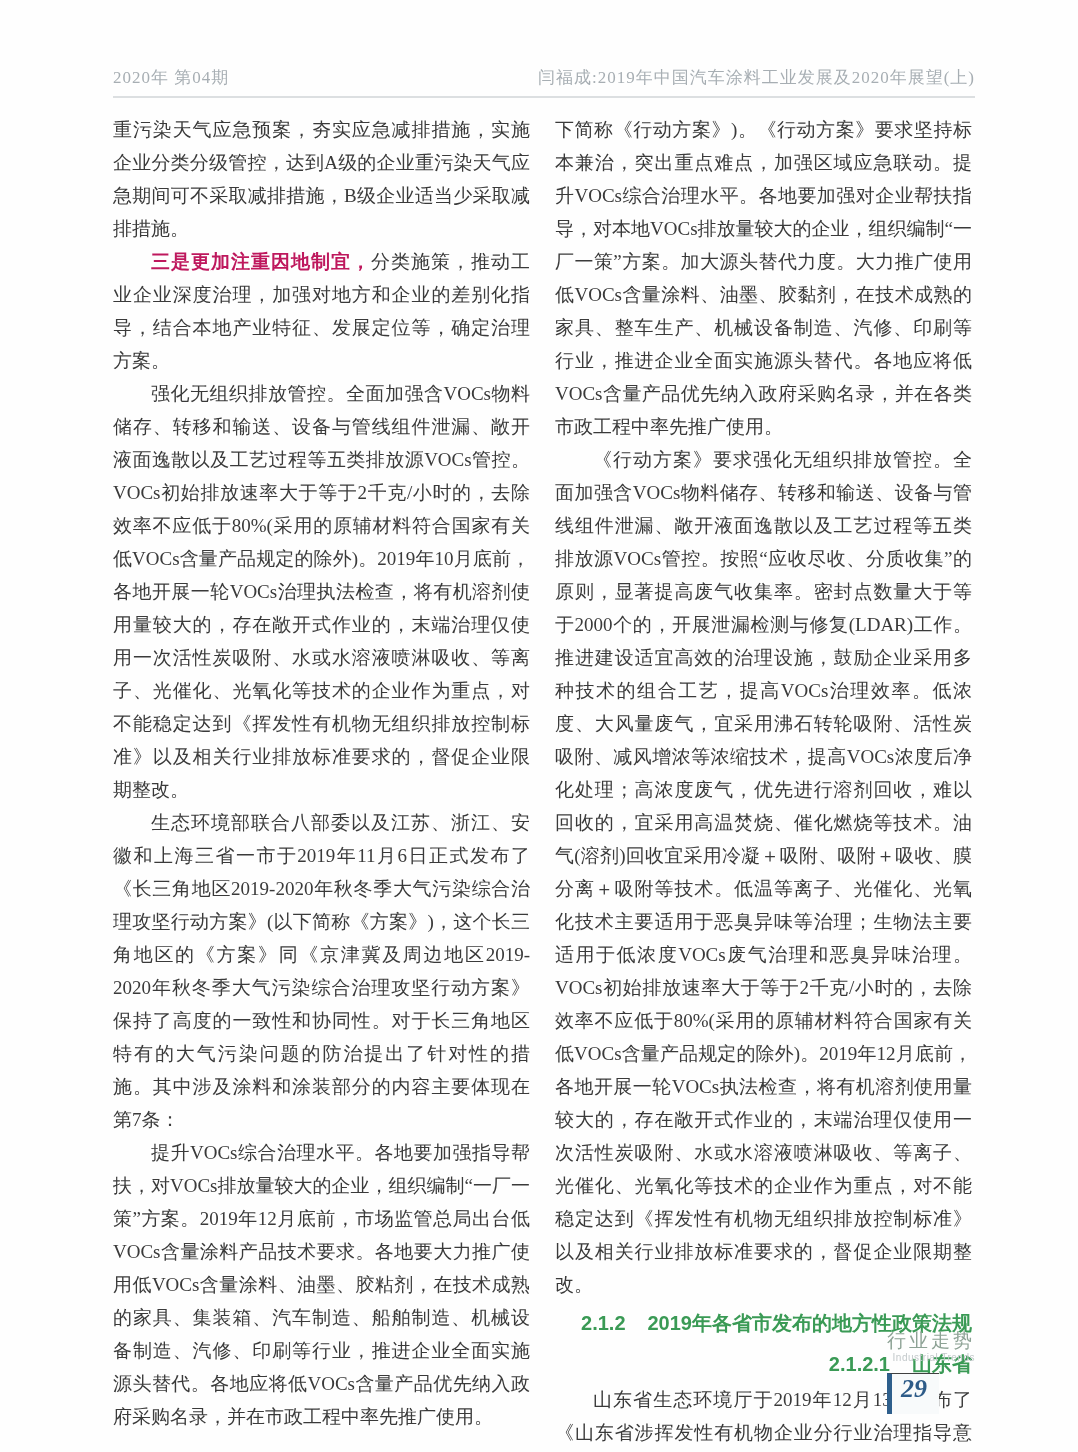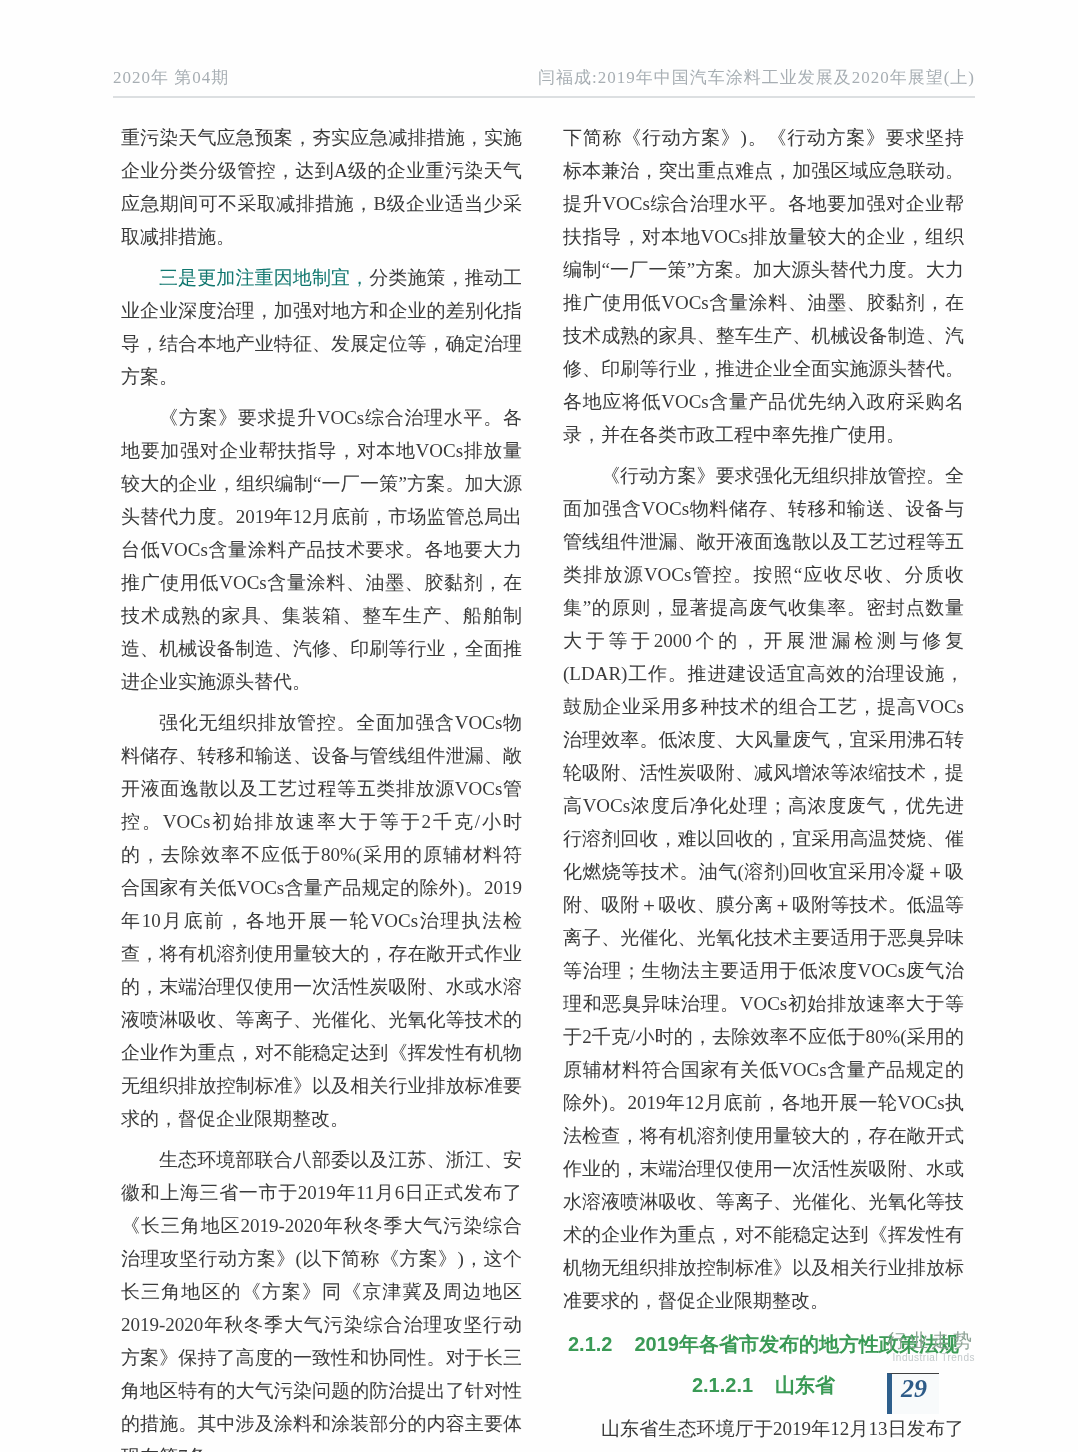--- a/index.html
+++ b/index.html
@@ -21,33 +21,33 @@
   .header-rule {
     border:none; border-bottom:2px solid #dcdfe1;
     margin:7px 0 0 0;
   }
   .columns { display:flex; gap:25px; margin-top:15px; }
   .col {
     width:417px;
     font-size:19px; line-height:33px;
     text-align:justify;
   }
-  .col p { margin:8px; }
+  .col p { margin:0; }
   .col p.ind { text-indent:2em; }
   .lead-bold {
     font-family:"Liberation Sans", sans-serif;
-    font-weight:400; color:#0f766e;
+    font-weight:700; color:#be185d;
   }
   .green-heading {
     font-family:"Liberation Sans", sans-serif;
     font-weight:700;
     color:#3a9a55;
     font-size:20px; line-height:38px;
     margin:3px 0 0 0;
-    text-align:center;
+    text-align:right;
   }
   .green-heading .h-num { margin-right:22px; }
   .page-footer {
     position:absolute; right:103px; bottom:38px;
     display:flex; align-items:flex-start; gap:9px;flex-direction:column;
   }
   .footer-label { text-align:right; margin-top:7px; }
   .footer-cn {
     font-size:19px; color:#8da295; letter-spacing:3px;
     line-height:20px;
@@ -79,21 +79,20 @@
     <span>2020年  第04期</span>
     <span>闫福成:2019年中国汽车涂料工业发展及2020年展望(上)</span>
   </div>
   <hr class="header-rule">
 
   <div class="columns">
 
     <section class="col">
       <p>重污染天气应急预案，夯实应急减排措施，实施企业分类分级管控，达到A级的企业重污染天气应急期间可不采取减排措施，B级企业适当少采取减排措施。</p>
       <p class="ind"><span class="lead-bold">三是更加注重因地制宜，</span><span>分类施策，推动工业企业深度治理，加强对地方和企业的差别化指导，结合本地产业特征、发展定位等，确定治理方案。</span></p>
-      <p class="ind">《方案》要求提升VOCs综合治理水平。各地要加强对企业帮扶指导，对本地VOCs排放量较大的企业，组织编制“一厂一策”方案。加大源头替代力度。2019年12月底前，市场监管总局出台低VOCs含量涂料产品技术要求。各地要大力推广使用低VOCs含量涂料、油墨、胶黏剂，在技术成熟的家具、集装箱、整车生产、船舶制造、机械设备制造、汽修、印刷等行业，全面推进企业实施源头替代。</p>
       <p class="ind">强化无组织排放管控。全面加强含VOCs物料储存、转移和输送、设备与管线组件泄漏、敞开液面逸散以及工艺过程等五类排放源VOCs管控。VOCs初始排放速率大于等于2千克/小时的，去除效率不应低于80%(采用的原辅材料符合国家有关低VOCs含量产品规定的除外)。2019年10月底前，各地开展一轮VOCs治理执法检查，将有机溶剂使用量较大的，存在敞开式作业的，末端治理仅使用一次活性炭吸附、水或水溶液喷淋吸收、等离子、光催化、光氧化等技术的企业作为重点，对不能稳定达到《挥发性有机物无组织排放控制标准》以及相关行业排放标准要求的，督促企业限期整改。</p>
       <p class="ind">生态环境部联合八部委以及江苏、浙江、安徽和上海三省一市于2019年11月6日正式发布了《长三角地区2019-2020年秋冬季大气污染综合治理攻坚行动方案》(以下简称《方案》)，这个长三角地区的《方案》同《京津冀及周边地区2019-2020年秋冬季大气污染综合治理攻坚行动方案》保持了高度的一致性和协同性。对于长三角地区特有的大气污染问题的防治提出了针对性的措施。其中涉及涂料和涂装部分的内容主要体现在第7条：</p>
       <p class="ind">提升VOCs综合治理水平。各地要加强指导帮扶，对VOCs排放量较大的企业，组织编制“一厂一策”方案。2019年12月底前，市场监管总局出台低VOCs含量涂料产品技术要求。各地要大力推广使用低VOCs含量涂料、油墨、胶粘剂，在技术成熟的家具、集装箱、汽车制造、船舶制造、机械设备制造、汽修、印刷等行业，推进企业全面实施源头替代。各地应将低VOCs含量产品优先纳入政府采购名录，并在市政工程中率先推广使用。</p>
 
     </section>
 
     <section class="col">
       <p>下简称《行动方案》)。《行动方案》要求坚持标本兼治，突出重点难点，加强区域应急联动。提升VOCs综合治理水平。各地要加强对企业帮扶指导，对本地VOCs排放量较大的企业，组织编制“一厂一策”方案。加大源头替代力度。大力推广使用低VOCs含量涂料、油墨、胶黏剂，在技术成熟的家具、整车生产、机械设备制造、汽修、印刷等行业，推进企业全面实施源头替代。各地应将低VOCs含量产品优先纳入政府采购名录，并在各类市政工程中率先推广使用。</p>
       <p class="ind">《行动方案》要求强化无组织排放管控。全面加强含VOCs物料储存、转移和输送、设备与管线组件泄漏、敞开液面逸散以及工艺过程等五类排放源VOCs管控。按照“应收尽收、分质收集”的原则，显著提高废气收集率。密封点数量大于等于2000个的，开展泄漏检测与修复(LDAR)工作。推进建设适宜高效的治理设施，鼓励企业采用多种技术的组合工艺，提高VOCs治理效率。低浓度、大风量废气，宜采用沸石转轮吸附、活性炭吸附、减风增浓等浓缩技术，提高VOCs浓度后净化处理；高浓度废气，优先进行溶剂回收，难以回收的，宜采用高温焚烧、催化燃烧等技术。油气(溶剂)回收宜采用冷凝＋吸附、吸附＋吸收、膜分离＋吸附等技术。低温等离子、光催化、光氧化技术主要适用于恶臭异味等治理；生物法主要适用于低浓度VOCs废气治理和恶臭异味治理。VOCs初始排放速率大于等于2千克/小时的，去除效率不应低于80%(采用的原辅材料符合国家有关低VOCs含量产品规定的除外)。2019年12月底前，各地开展一轮VOCs执法检查，将有机溶剂使用量较大的，存在敞开式作业的，末端治理仅使用一次活性炭吸附、水或水溶液喷淋吸收、等离子、光催化、光氧化等技术的企业作为重点，对不能稳定达到《挥发性有机物无组织排放控制标准》以及相关行业排放标准要求的，督促企业限期整改。</p>
       <h3 class="green-heading"><span class="h-num">2.1.2</span><span>2019年各省市发布的地方性政策法规</span></h3>

